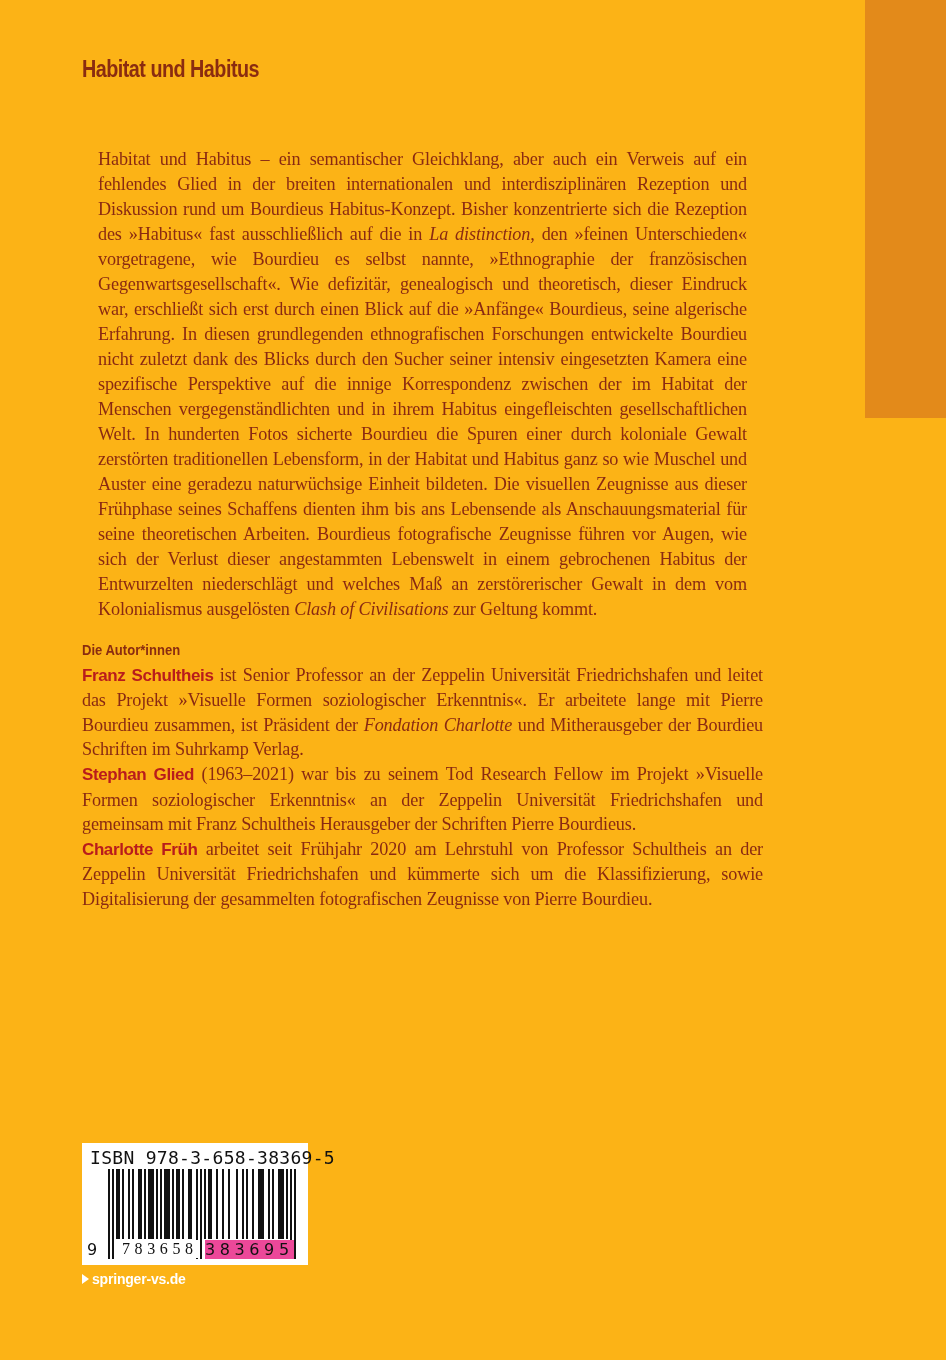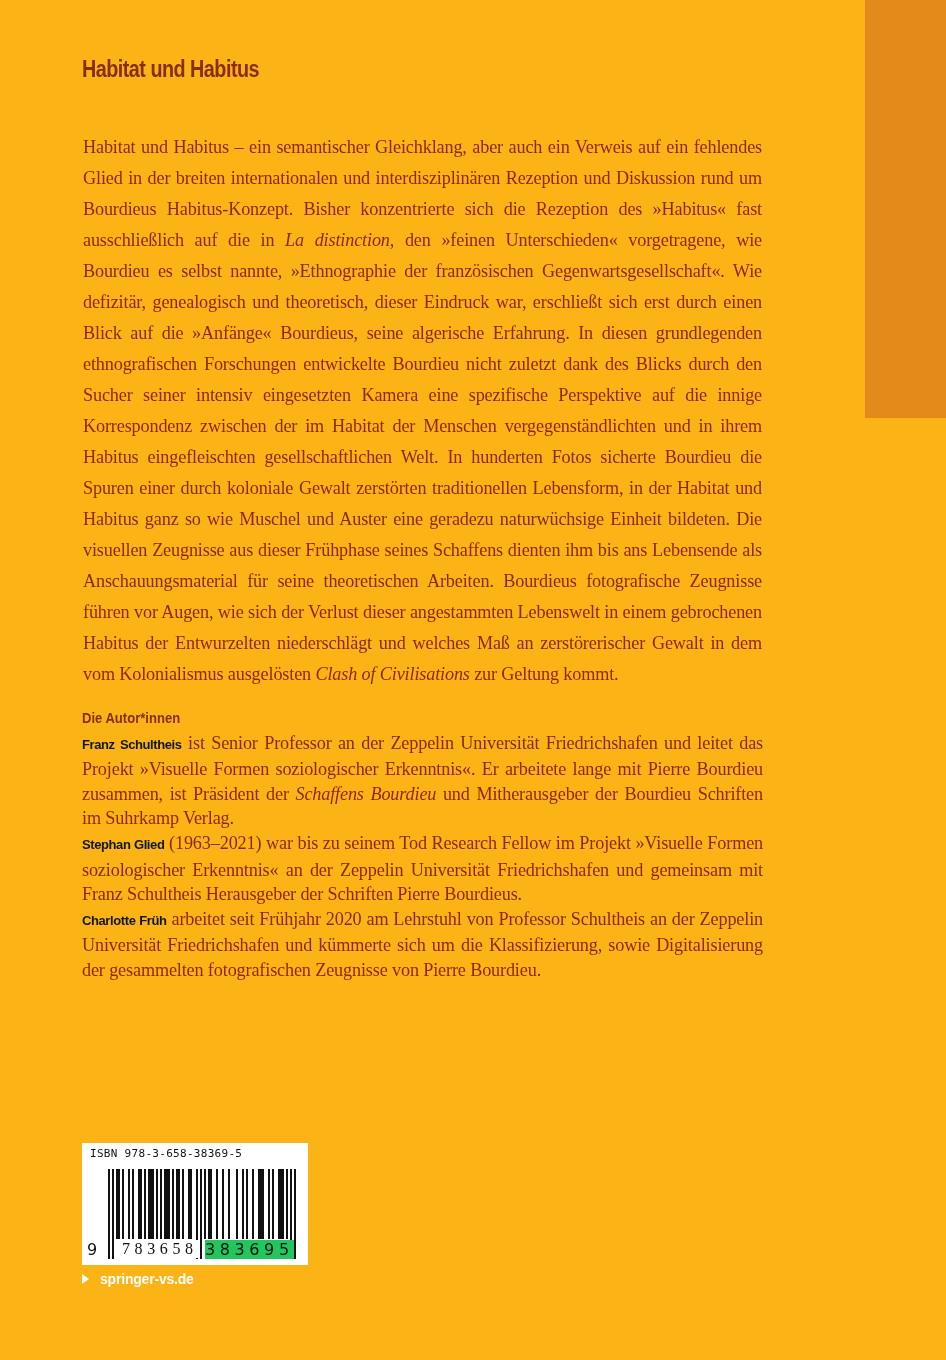--- a/index.html
+++ b/index.html
@@ -36,24 +36,24 @@
       color: #8A2C10;
       white-space: nowrap;
     }
     .content {
       position: absolute;
       left: 82px;
       top: 131px;
       width: 681px;
     }
     .blurb {
-      margin: 1px;
+      margin: 16px;
       font-family: "Liberation Serif", serif;
       font-size: 18.2px;
-      line-height: 31px;
+      line-height: 25px;
       text-align: justify;
       hyphens: manual;
       letter-spacing: -0.15px;
     }
     .blurb em, .bio em {
       font-style: italic;
     }
     .authors-heading {
       margin: 16px 0 0 0;
       font-family: "Liberation Sans", sans-serif;
@@ -68,38 +68,38 @@
       margin: 0;
       font-family: "Liberation Serif", serif;
       font-size: 18.2px;
       line-height: 24.6px;
       text-align: justify;
       letter-spacing: -0.15px;
     }
     .bio .name {
       font-family: "Liberation Sans", sans-serif;
       font-weight: bold;
-      font-size: 13px;
+      font-size: 17px;
       letter-spacing: -0.4px;
-      color: #0f172a;
+      color: #b91c1c;
     }
     .barcode-box {
       position: absolute;
       left: 82px;
       top: 1143px;
       width: 226px;
       height: 122px;
       background: #FFFFFF;
     }
     .isbn-text {
       position: absolute;
       left: 8px;
       top: 4px;
       font-family: "DejaVu Sans Mono", monospace;
-      font-size: 11px;
+      font-size: 18px;
       letter-spacing: 0.3px;
       color: #111;
       white-space: nowrap;
     }
     .bars {
       position: absolute;
       left: 26px;
       top: 26px;
       width: 188px;
       height: 90px;
@@ -125,29 +125,29 @@
       top: 1px;
       letter-spacing: 4.6px;
       background: #fff;
       font-family: Liberation Serif, serif;
     }
     .ean-right {
       position: absolute;
       left: 123px;
       top: 1px;
       letter-spacing: 4.6px;
-      background: #22c55e;
+      background: #ec4899;
     }
     .publisher-link {
       position: absolute;
       left: 82px;
       top: 1271px;
       display: flex;
       align-items: center;
-      gap: 11px;
+      gap: 3px;
       color: #FFFFFF;
       font-family: "Liberation Sans", sans-serif;
       font-weight: bold;
       font-size: 14px;
       text-decoration: none;
       letter-spacing: -0.2px;
     }
     .arrow-icon {
       width: 0;
       height: 0;
@@ -162,21 +162,21 @@
 
 <div class="side-strip"></div>
 
 <h1 class="title">Habitat und Habitus</h1>
 
 <div class="content">
   <p class="blurb"><span>Habitat und Habitus – ein semantischer Gleichklang, aber auch ein Verweis auf ein fehlendes Glied in der breiten internationalen und interdisziplinären Rezeption und Diskussion rund um Bourdieus Habitus-Konzept. Bisher konzentrierte sich die Rezeption des »Habitus« fast ausschließlich auf die in </span><em>La distinction,</em><span> den »feinen Unterschieden« vorgetragene, wie Bourdieu es selbst nannte, »Ethnographie der französischen Gegenwartsgesellschaft«. Wie defizitär, genealogisch und theore­tisch, dieser Eindruck war, erschließt sich erst durch einen Blick auf die »Anfänge« Bourdieus, seine algerische Erfahrung. In diesen grundlegenden ethnografischen Forschungen entwickelte Bourdieu nicht zuletzt dank des Blicks durch den Sucher seiner intensiv eingesetzten Kamera eine spezifische Perspektive auf die innige Korrespondenz zwischen der im Habitat der Menschen vergegenständlichten und in ihrem Habitus eingefleischten gesellschaftlichen Welt. In hunderten Fotos sicherte Bourdieu die Spuren einer durch koloniale Gewalt zerstörten traditionel­len Lebensform, in der Habitat und Habitus ganz so wie Muschel und Auster eine geradezu naturwüchsige Einheit bildeten. Die visuellen Zeugnisse aus dieser Früh­phase seines Schaffens dienten ihm bis ans Lebensende als Anschauungsmaterial für seine theoretischen Arbeiten. Bourdieus fotografische Zeugnisse führen vor Augen, wie sich der Verlust dieser angestammten Lebenswelt in einem gebrochenen Habitus der Entwurzelten niederschlägt und welches Maß an zerstörerischer Gewalt in dem vom Kolonialismus ausgelösten </span><em>Clash of Civilisations</em><span> zur Geltung kommt.</span></p>
 
   <div class="authors-heading">Die Autor*innen</div>
 
-  <p class="bio"><span class="name">Franz Schultheis</span><span> ist Senior Professor an der Zeppelin Universität Friedrichshafen und leitet das Projekt »Visuelle Formen soziologischer Erkenntnis«. Er arbeitete lange mit Pierre Bourdieu zusammen, ist Präsident der </span><em>Schaffens Bourdieu</em><span> und Mitherausgeber der Bourdieu Schriften im Suhrkamp Verlag.</span></p>
+  <p class="bio"><span class="name">Franz Schultheis</span><span> ist Senior Professor an der Zeppelin Universität Friedrichshafen und leitet das Projekt »Visuelle Formen soziologischer Erkenntnis«. Er arbeitete lange mit Pierre Bourdieu zusammen, ist Präsident der </span><em>Fondation Charlotte</em><span> und Mitherausgeber der Bourdieu Schriften im Suhrkamp Verlag.</span></p>
 
   <p class="bio"><span class="name">Stephan Glied</span><span> (1963–2021) war bis zu seinem Tod Research Fellow im Projekt »Visuelle Formen soziologischer Erkenntnis« an der Zeppelin Universität Fried­richshafen und gemeinsam mit Franz Schultheis Herausgeber der Schriften Pierre Bourdieus.</span></p>
 
   <p class="bio"><span class="name">Charlotte Früh</span><span> arbeitet seit Frühjahr 2020 am Lehrstuhl von Professor Schultheis an der Zeppelin Universität Friedrichshafen und kümmerte sich um die Klassi­fizierung, sowie Digitalisierung der gesammelten fotografischen Zeugnisse von Pierre Bourdieu.</span></p>
 </div>
 
 <div class="barcode-box">
   <div class="isbn-text">ISBN 978-3-658-38369-5</div>
   <svg class="bars" viewBox="0 0 188 90" preserveAspectRatio="none">
     <g fill="#111">

